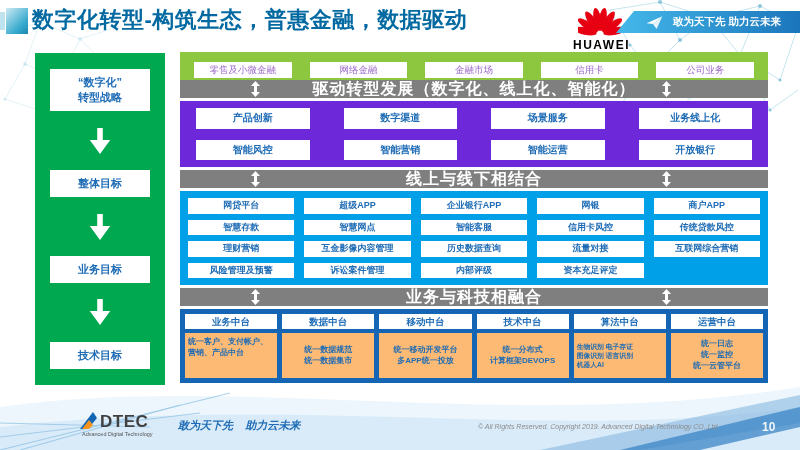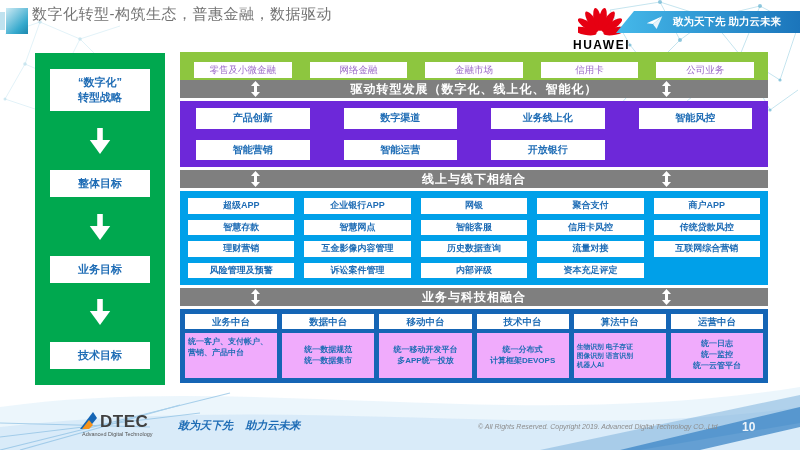--- a/index.html
+++ b/index.html
@@ -9,21 +9,21 @@
   
   .deco{position:absolute;pointer-events:none;}
   .net-tr{top:0;right:0;}
   .net-tl{top:14px;left:0;opacity:.55;}
   .waves{left:0;bottom:0;}
 
   
   .title-accent{position:absolute;left:6px;top:8px;width:22px;height:26px;
     background:linear-gradient(135deg,#cdeaf4 0%,#35a9cd 70%,#1d87ad 100%);}
   .title-accent2{position:absolute;left:0;top:12px;width:5px;height:18px;background:#bfe2ef;}
-  .page-title{position:absolute;left:32px;top:5px;font-size:15px;font-weight:normal;color:#737373;
+  .page-title{position:absolute;left:32px;top:5px;font-size:22px;font-weight:bold;color:#0369a1;
     letter-spacing:.5px;white-space:nowrap;}
 
   .huawei{position:absolute;left:573px;top:4px;width:54px;text-align:center;}
   .huawei-name{font-size:12px;font-weight:bold;color:#000;letter-spacing:1.5px;margin-top:-2px;}
 
   .banner{position:absolute;left:616px;top:11px;width:184px;height:22px;
     background:linear-gradient(90deg,#45b9ea,#1b75bb);
     clip-path:polygon(18px 0,100% 0,100% 100%,0 100%);
     display:flex;align-items:center;}
   .banner-text{color:#fff;font-size:10.5px;font-weight:bold;white-space:nowrap;margin-left:10px;}
@@ -39,21 +39,21 @@
 
   
   .main{position:absolute;left:180px;top:0;width:588px;}
   .abs{position:absolute;left:0;width:588px;box-sizing:border-box;}
 
   .biz-strip{top:52px;height:24px;background:#8dc63f;display:flex;align-items:center;
     gap:18px;padding:18px 14px;}
   .biz-box{flex:1;background:#fff;height:16px;line-height:16px;text-align:center;
     color:#9a68c8;font-size:9.5px;white-space:nowrap;}
 
-  .gray-bar{height:18px;background:#7f7f7f;color:#fff;font-size:12px;font-weight:bold;
+  .gray-bar{height:18px;background:#7f7f7f;color:#fff;font-size:16px;font-weight:bold;
     display:flex;align-items:center;justify-content:center;letter-spacing:1px;}
   .bar1{top:80px;} .bar2{top:170px;} .bar3{top:288px;}
   .udarrow{position:absolute;top:1px;}
   .udarrow.l{left:12%;} .udarrow.r{left:82%;}
 
   .yellow{top:101px;height:66px;background:#6d28d9;display:grid;
     grid-template-columns:repeat(4,1fr);grid-column-gap:34px;grid-row-gap:11px;
     padding:7px 16px;}
   .y-box{background:#fff;color:#1e6cb5;font-size:10px;font-weight:bold;
     display:flex;align-items:center;justify-content:center;white-space:nowrap;}
@@ -61,37 +61,37 @@
   .cyan{top:191px;height:94px;background:#00a0e9;display:grid;
     grid-template-columns:repeat(5,1fr);grid-column-gap:10px;grid-row-gap:6px;
     padding:7px 8px;}
   .c-box{background:#fff;color:#1e6cb5;font-size:9px;font-weight:bold;
     display:flex;align-items:center;justify-content:center;white-space:nowrap;}
 
   .mid{top:309px;height:74px;background:#1565b5;display:flex;gap:5px;padding:5px;}
   .mid-col{flex:1;display:flex;flex-direction:column;min-width:0;}
   .mid-head{background:#fff;color:#1e6cb5;font-size:9.5px;font-weight:bold;height:15px;
     line-height:15px;text-align:center;margin-bottom:4px;white-space:nowrap;}
-  .mid-desc{background:#f0abfc;color:#1e6cb5;font-size:8px;font-weight:bold;flex:1;
+  .mid-desc{background:#fdba74;color:#1e6cb5;font-size:8px;font-weight:bold;flex:1;
     display:flex;align-items:center;justify-content:center;text-align:center;
     padding:4px 3px;line-height:1.35;}
   .mid-desc.left{text-align:left;justify-content:flex-start;align-items:flex-start;
     padding-top:4px;}
   .mid-desc.small{font-size:6.8px;text-align:left;justify-content:flex-start;}
 
   
   .adtec{position:absolute;left:80px;top:412px;width:110px;}
   .adtec-row{display:flex;align-items:flex-end;}
   .adtec-name{font-size:17px;font-weight:bold;color:#404040;letter-spacing:.5px;line-height:1;}
   .adtec-sub{font-size:5.5px;color:#555;margin-top:1px;margin-left:2px;white-space:nowrap;}
   .footer-slogan{position:absolute;left:178px;top:418px;font-size:11px;font-style:italic;
     color:#1e6cb5;font-weight:bold;white-space:pre;}
   .copyright{position:absolute;left:478px;top:423px;font-size:7px;font-style:italic;color:#8c8c8c;
     white-space:nowrap;}
-  .page-num{position:absolute;left:742px;top:420px;font-size:12px;color:rgba(255,255,255,.9);
+  .page-num{position:absolute;left:762px;top:420px;font-size:12px;color:rgba(255,255,255,.9);
     font-weight:bold;text-align:center;}
 </style>
 </head>
 <body>
 
 <div class="slide">
 
   <svg class="deco net-tr" width="230" height="140" viewBox="0 0 230 140">
     <g stroke="#9fd3e4" stroke-width="1" fill="none" opacity="0.6">
       <polyline points="40,10 90,2 140,18 190,6 228,26"></polyline>
@@ -212,20 +212,21 @@
       <svg class="udarrow r" width="9" height="16" viewBox="0 0 9 16">
           <polygon points="4.5,0 9,5 0,5" fill="#fff"></polygon>
           <rect x="3" y="4" width="3" height="8" fill="#fff"></rect>
           <polygon points="0,11 9,11 4.5,16" fill="#fff"></polygon>
         </svg>
     </div>
 
     <div class="abs yellow">
       <div class="y-box">产品创新</div>
       <div class="y-box">数字渠道</div>
+      <div class="y-box">场景服务</div>
       <div class="y-box">业务线上化</div>
       <div class="y-box">智能风控</div>
       <div class="y-box">智能营销</div>
       <div class="y-box">智能运营</div>
       <div class="y-box">开放银行</div>
     </div>
 
     <div class="abs gray-bar bar2">
       <svg class="udarrow l" width="9" height="16" viewBox="0 0 9 16">
           <polygon points="4.5,0 9,5 0,5" fill="#fff"></polygon>
@@ -234,24 +235,24 @@
         </svg>
       <span>线上与线下相结合</span>
       <svg class="udarrow r" width="9" height="16" viewBox="0 0 9 16">
           <polygon points="4.5,0 9,5 0,5" fill="#fff"></polygon>
           <rect x="3" y="4" width="3" height="8" fill="#fff"></rect>
           <polygon points="0,11 9,11 4.5,16" fill="#fff"></polygon>
         </svg>
     </div>
 
     <div class="abs cyan">
+      <div class="c-box">网贷平台</div>
       <div class="c-box">超级APP</div>
       <div class="c-box">企业银行APP</div>
       <div class="c-box">网银</div>
-      <div class="c-box">聚合支付</div>
       <div class="c-box">商户APP</div>
       <div class="c-box">智慧存款</div>
       <div class="c-box">智慧网点</div>
       <div class="c-box">智能客服</div>
       <div class="c-box">信用卡风控</div>
       <div class="c-box">传统贷款风控</div>
       <div class="c-box">理财营销</div>
       <div class="c-box">互金影像内容管理</div>
       <div class="c-box">历史数据查询</div>
       <div class="c-box">流量对接</div>

